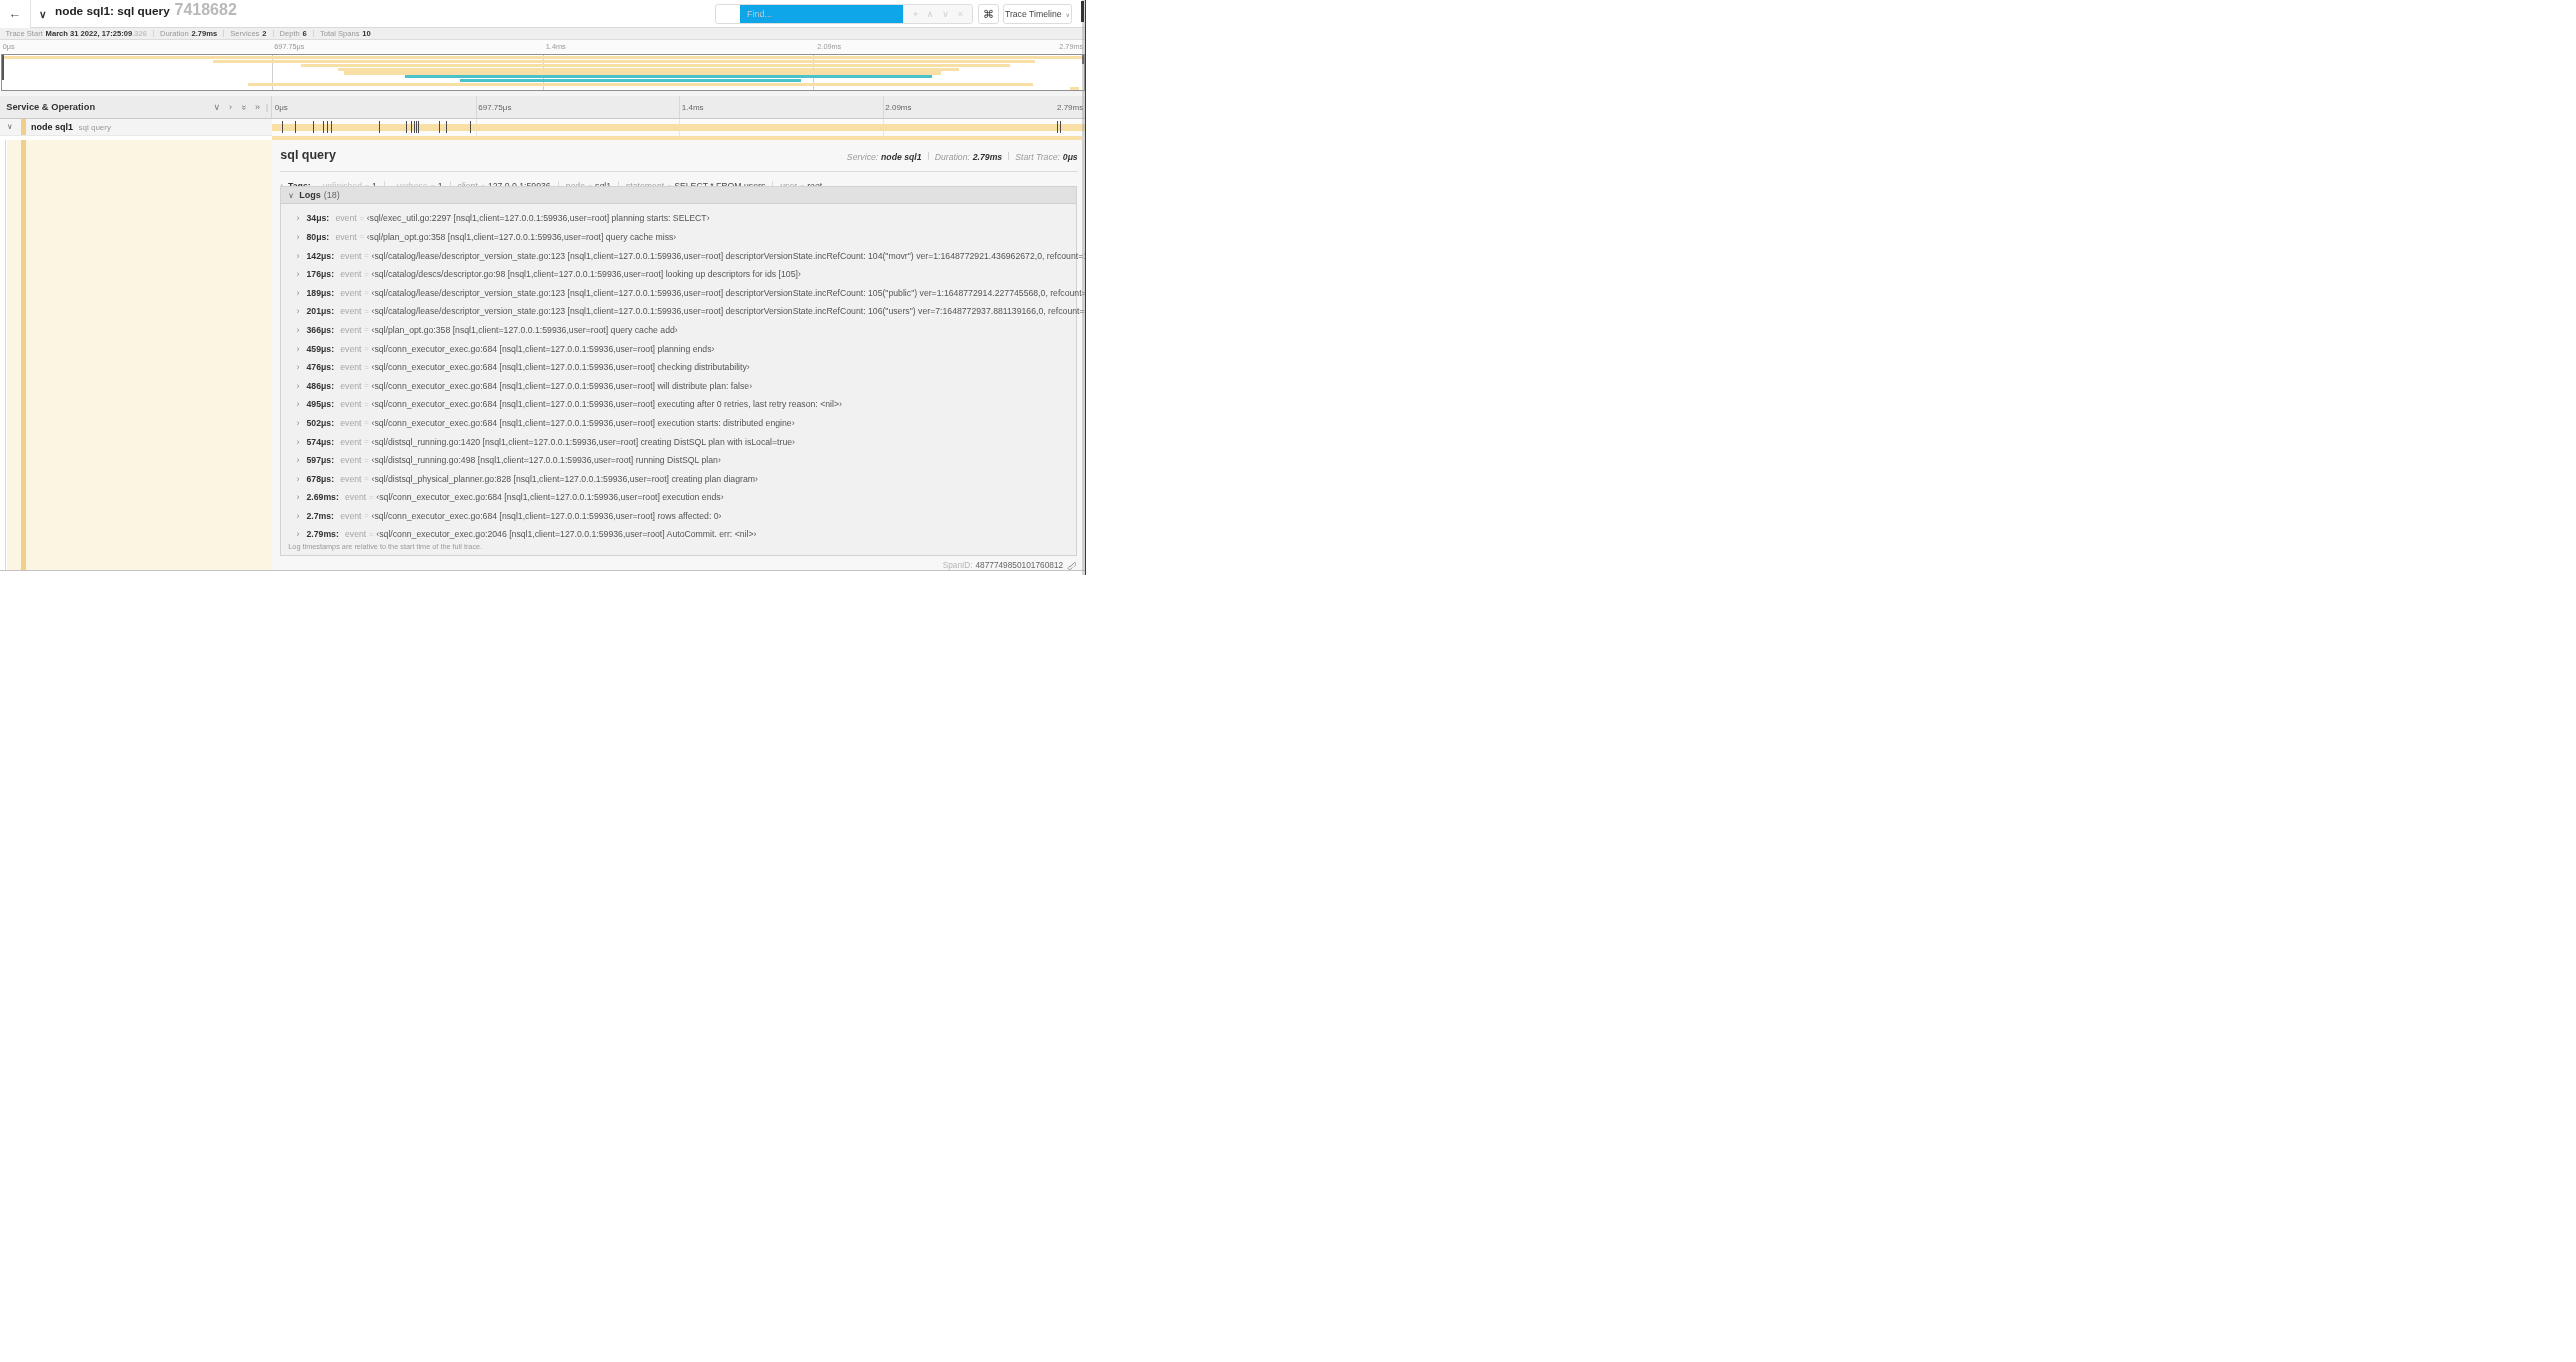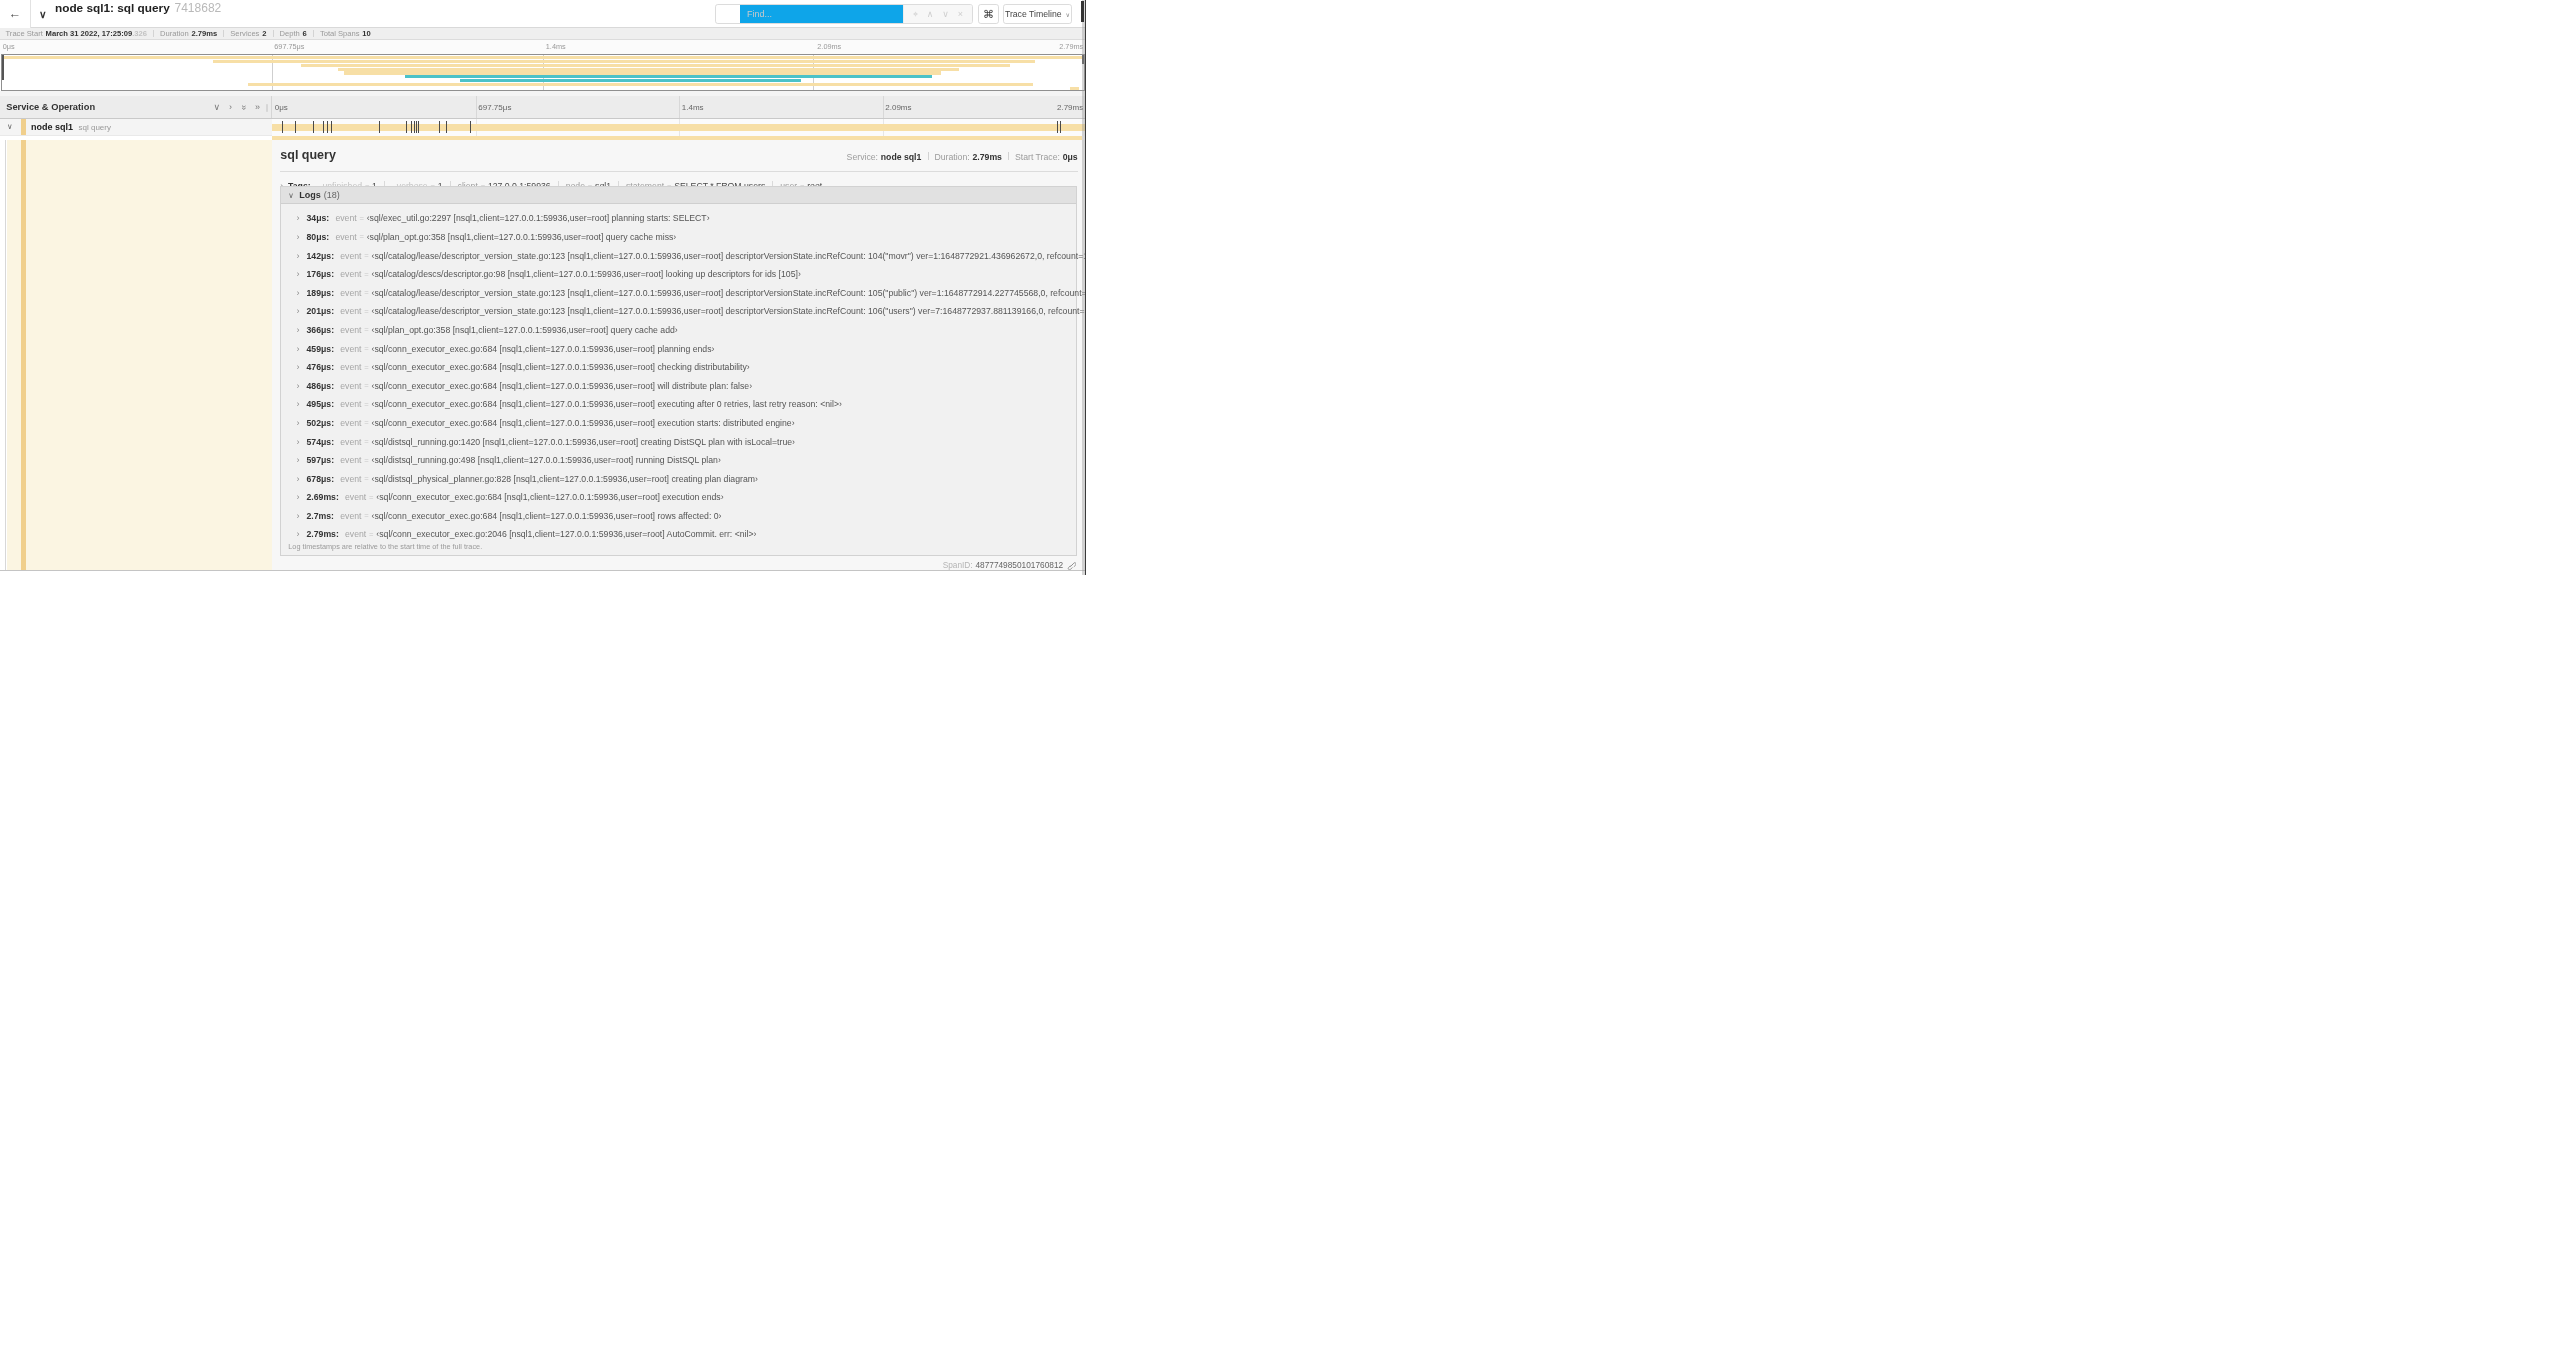--- a/index.html
+++ b/index.html
@@ -7,21 +7,21 @@
   .page {
     position: relative; width: 1086px; height: 575px; overflow: hidden;
     font-family: "Liberation Sans", sans-serif; background: #fff; color:#333;
   }
   
   .topbar { position:absolute; left:0; top:0; width:100%; height:28px; background:#fff; border-bottom:0.7px solid #d9d9d9; }
   .back-btn { position:absolute; left:0; top:0; width:30.5px; height:28px; border-right:0.7px solid #e2e2e2; display:flex; align-items:center; justify-content:center; font-size:12.5px; color:#444; cursor:pointer; background:#fff; }
   .title-caret { position:absolute; left:39px; top:0; height:28px; display:flex; align-items:center; font-size:10.4px; font-weight:bold; color:#333; }
   .trace-title { position:absolute; left:55px; top:0; height:28px; display:flex; align-items:baseline; padding-top:1px; }
   .trace-title .t { font-size:11.8px; font-weight:bold; color:#222; }
-  .trace-title .id { font-size:12px; color:#b9b9b9; margin-left:4.8px; font-weight:normal;}
+  .trace-title .id { font-size:16px; color:#b9b9b9; margin-left:4.8px; font-weight:bold;}
   .find-box { position:absolute; left:715px; top:4.2px; width:258px; height:20px; border:0.7px solid #dcdcdc; border-radius:2.8px; background:#fff; display:flex; overflow:hidden; }
   .find-input { flex:1; border:none; outline:none; font-size:9px; padding:0 7px; color:#444; background:#0ea5e9; font-family:"Liberation Sans",sans-serif;margin-left:24px; }
   .find-input::placeholder { color:#c9c9c9; }
   .find-suffix { width:69px; background:#f7f7f7; border-left:0.7px solid #ececec; display:flex; align-items:center; justify-content:space-evenly; color:#cfcfcf; font-size:9px; }
   .find-suffix span { cursor:pointer; }
   .kbd-btn { position:absolute; left:978px; top:4.2px; width:21px; height:20px; border:0.7px solid #dcdcdc; border-radius:2.8px; background:#fff; display:flex; align-items:center; justify-content:center; font-size:11px; color:#3a3a3a; cursor:pointer; }
   .view-btn { position:absolute; left:1003px; top:4.2px; width:69px; height:20px; border:0.7px solid #dcdcdc; border-radius:2.8px; background:#fff; display:flex; align-items:center; justify-content:center; gap:4px; font-size:8.7px; color:#444; cursor:pointer; }
   .view-btn .car { font-size:6.2px; color:#888; }
   
   .summary { position:absolute; left:0; top:28px; width:100%; height:11.8px; background:#efefef; border-bottom:0.7px solid #dcdcdc; display:flex; align-items:center; padding-left:5.5px; font-size:7.6px; color:#999; }
@@ -62,21 +62,21 @@
   .partial-strip { position:absolute; left:272px; top:136px; right:0; height:4.2px; background:#fdfdfd; overflow:hidden; }
   .partial-bar { position:absolute; top:0; height:6.2px; }
   
   .detail-row { position:absolute; left:0; top:140px; width:100%; height:431px; border-bottom:1.4px solid #c4c4c4; }
   .dg-white { position:absolute; left:0; top:0; width:6.2px; height:100%; background:#fff; border-right:0.7px solid #d8d8d8; }
   .dg-cream { position:absolute; left:7px; top:0; width:265px; height:100%; }
   .dg-stripe { position:absolute; left:14px; top:0; width:4.8px; height:100%; }
   .panel { position:absolute; left:272px; top:0; right:0; height:100%; background:#f7f7f7; }
   .pd-head { position:absolute; left:8.3px; right:8.3px; top:7px; height:19.4px; }
   .pd-title { position:absolute; left:0; top:1.4px; font-size:12.5px; font-weight:bold; color:#333; }
-  .pd-meta { position:absolute; right:0; top:4.8px; display:flex; align-items:flex-start; font-size:8.7px; color:#9b9b9b; }
+  .pd-meta { position:absolute; right:0; top:4.8px; display:flex; align-items:flex-start; font-size:8.7px; color:#9b9b9b;font-style:italic; }
   .pd-meta .v { color:#333; font-weight:bold; margin-left:2.8px; }
   .pd-meta .sep { width:0.7px; height:8.3px; background:#d2d2d2; margin:0 6.2px; }
   .pd-divider { position:absolute; left:8.3px; right:8.3px; top:31px; height:0.7px; background:#dcdcdc; }
   .tags-row { position:absolute; left:8.3px; right:8.3px; top:39px; height:14px; display:flex; align-items:center; font-size:8.7px; cursor:pointer; }
   .tags-car { color:#8a8a8a; font-size:9px; margin-right:4.8px; }
   .tags-lbl { font-weight:bold; color:#333; margin-right:7px; }
   .chip { display:flex; align-items:center; padding:0 7px 0 0; margin-right:7px; border-right:0.7px solid #dadada; height:9.7px; }
   .chip:last-child { border-right:none; }
   .chip .k { color:#9e9e9e; }
   .chip .k.dim { color:#c3c3c3; }

